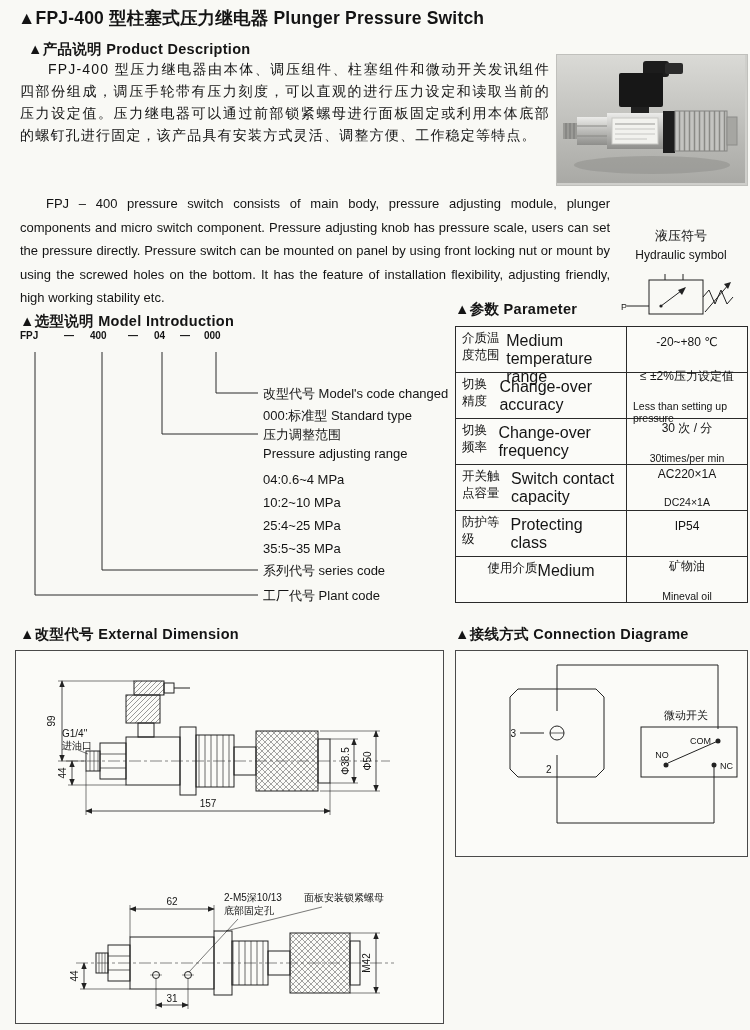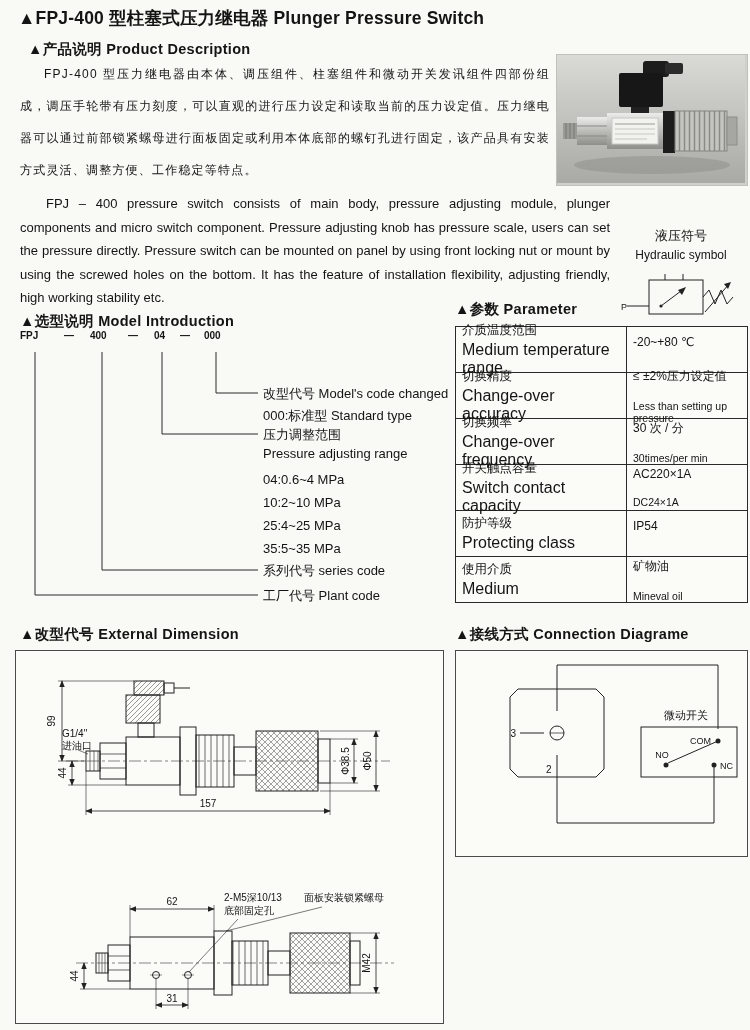--- a/index.html
+++ b/index.html
@@ -1,35 +1,35 @@
 <!DOCTYPE html>
 <html><head>
 <meta charset="utf-8">
 <style>
   html,body{margin:0;padding:0;}
   body{background:#9a9a9a;font-family:"Liberation Sans","DejaVu Sans",sans-serif;color:#141414;}
   .page{position:relative;width:750px;height:1030px;margin:0 auto;background:#f9f9f5;overflow:hidden;}
   .page-title{position:absolute;left:18px;top:6px;font-size:17.5px;font-weight:bold;letter-spacing:.2px;}
   .sec-h{position:absolute;font-size:14.5px;font-weight:bold;letter-spacing:.3px;white-space:nowrap;}
-  .cn-para{position:absolute;left:20px;top:58px;width:530px;font-size:12px;line-height:32px;letter-spacing:1.2px;text-align:justify;text-indent:2em;}
+  .cn-para{position:absolute;left:20px;top:58px;width:530px;font-size:14px;line-height:22px;letter-spacing:1.2px;text-align:justify;text-indent:2em;}
   .en-para{position:absolute;left:20px;top:192px;width:590px;font-size:13px;line-height:23.5px;text-align:justify;text-indent:2em;}
   .photo{position:absolute;left:556px;top:54px;width:190px;height:130px;border:1px solid #c0c0bc;background:#cfcfcb;}
   .hyd{position:absolute;left:616px;top:196px;width:130px;text-align:center;}
   .hyd-cn{font-size:13px;margin-top:31px;}
   .hyd-en{font-size:12px;margin-top:3px;}
   .hyd svg{margin-top:8px;}
   .model{position:absolute;left:20px;top:330px;width:432px;height:285px;}
   .model svg{position:absolute;left:0;top:0;}
   .mcode{position:absolute;top:0;font-size:10px;font-weight:bold;white-space:nowrap;}
   .ann{position:absolute;font-size:13px;white-space:nowrap;}
   .ptable{position:absolute;left:455px;top:326px;width:291px;border:1px solid #2a2a2a;background:#fbfbf8;}
   .prow{display:flex;border-bottom:1px solid #2a2a2a;height:45px;}
   .prow:last-child{border-bottom:none;}
-  .pname{width:158px;border-right:1px solid #2a2a2a;padding:3px 6px;display:flex;flex-direction:column;justify-content:center;}
-  .pval{flex:1;padding:3px 6px;display:flex;flex-direction:column;justify-content:center;}
+  .pname{width:158px;border-right:1px solid #2a2a2a;padding:3px 6px;display:flex;flex-direction:row;justify-content:center;}
+  .pval{flex:1;padding:3px 6px;display:flex;flex-direction:column;justify-content:center;align-items:center;}
   .pname .cn{font-size:12.5px;}
   .pname .en{font-size:16px;margin-top:2px;}
   .pval .v1{font-size:12px;}
   .pval .v2{font-size:10.5px;margin-top:15px;}
   .frame{position:absolute;border:1px solid #4a4a4a;background:#fbfbf8;}
   .dimbox{left:15px;top:650px;width:427px;height:372px;}
   .connbox{left:455px;top:650px;width:291px;height:205px;}
   svg text{font-family:"Liberation Sans","DejaVu Sans",sans-serif;fill:#141414;}
 </style>
 </head>

